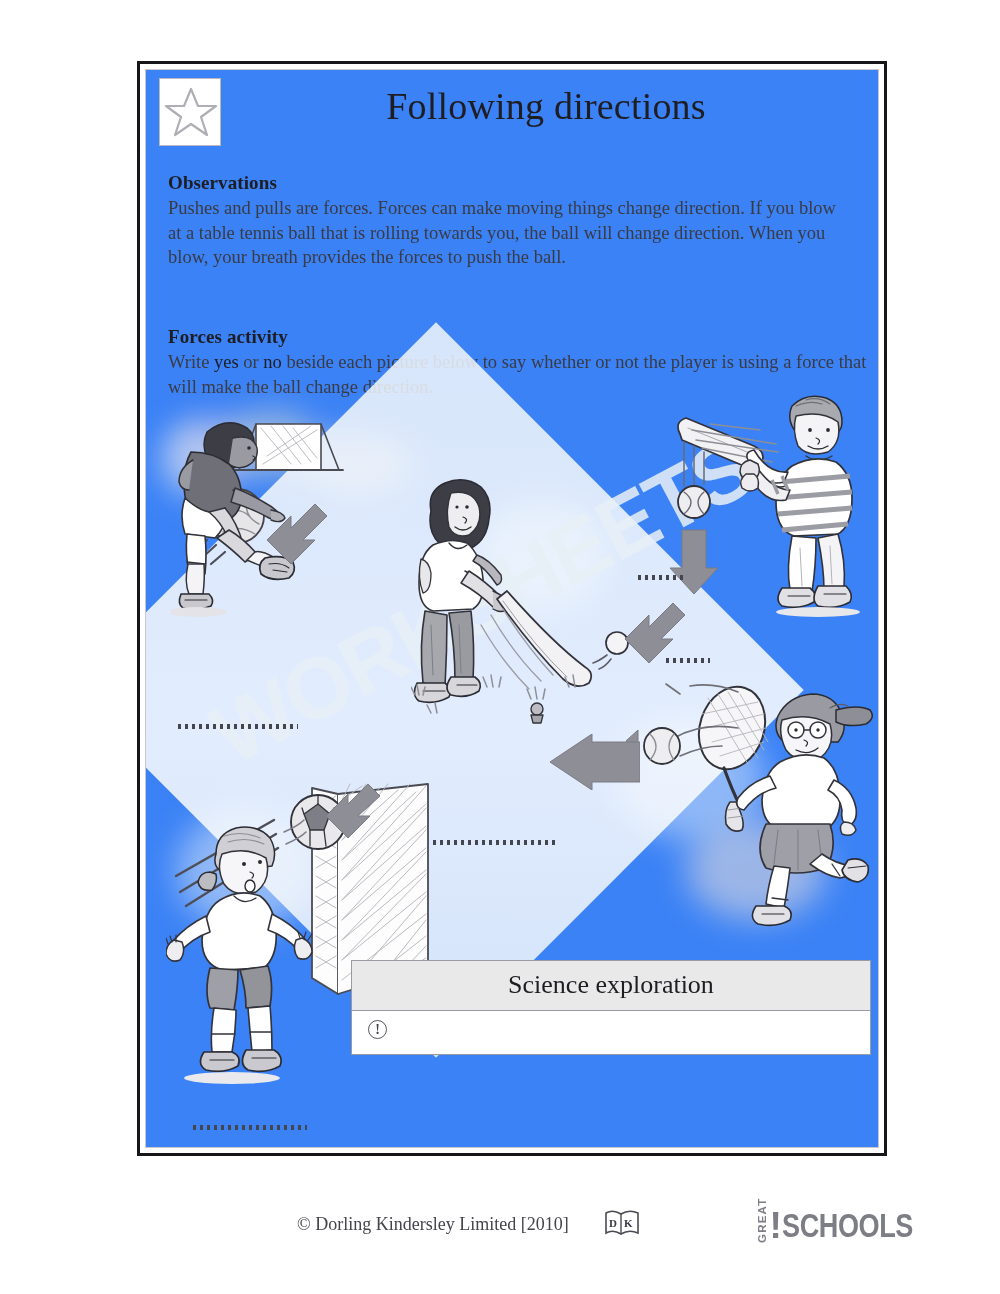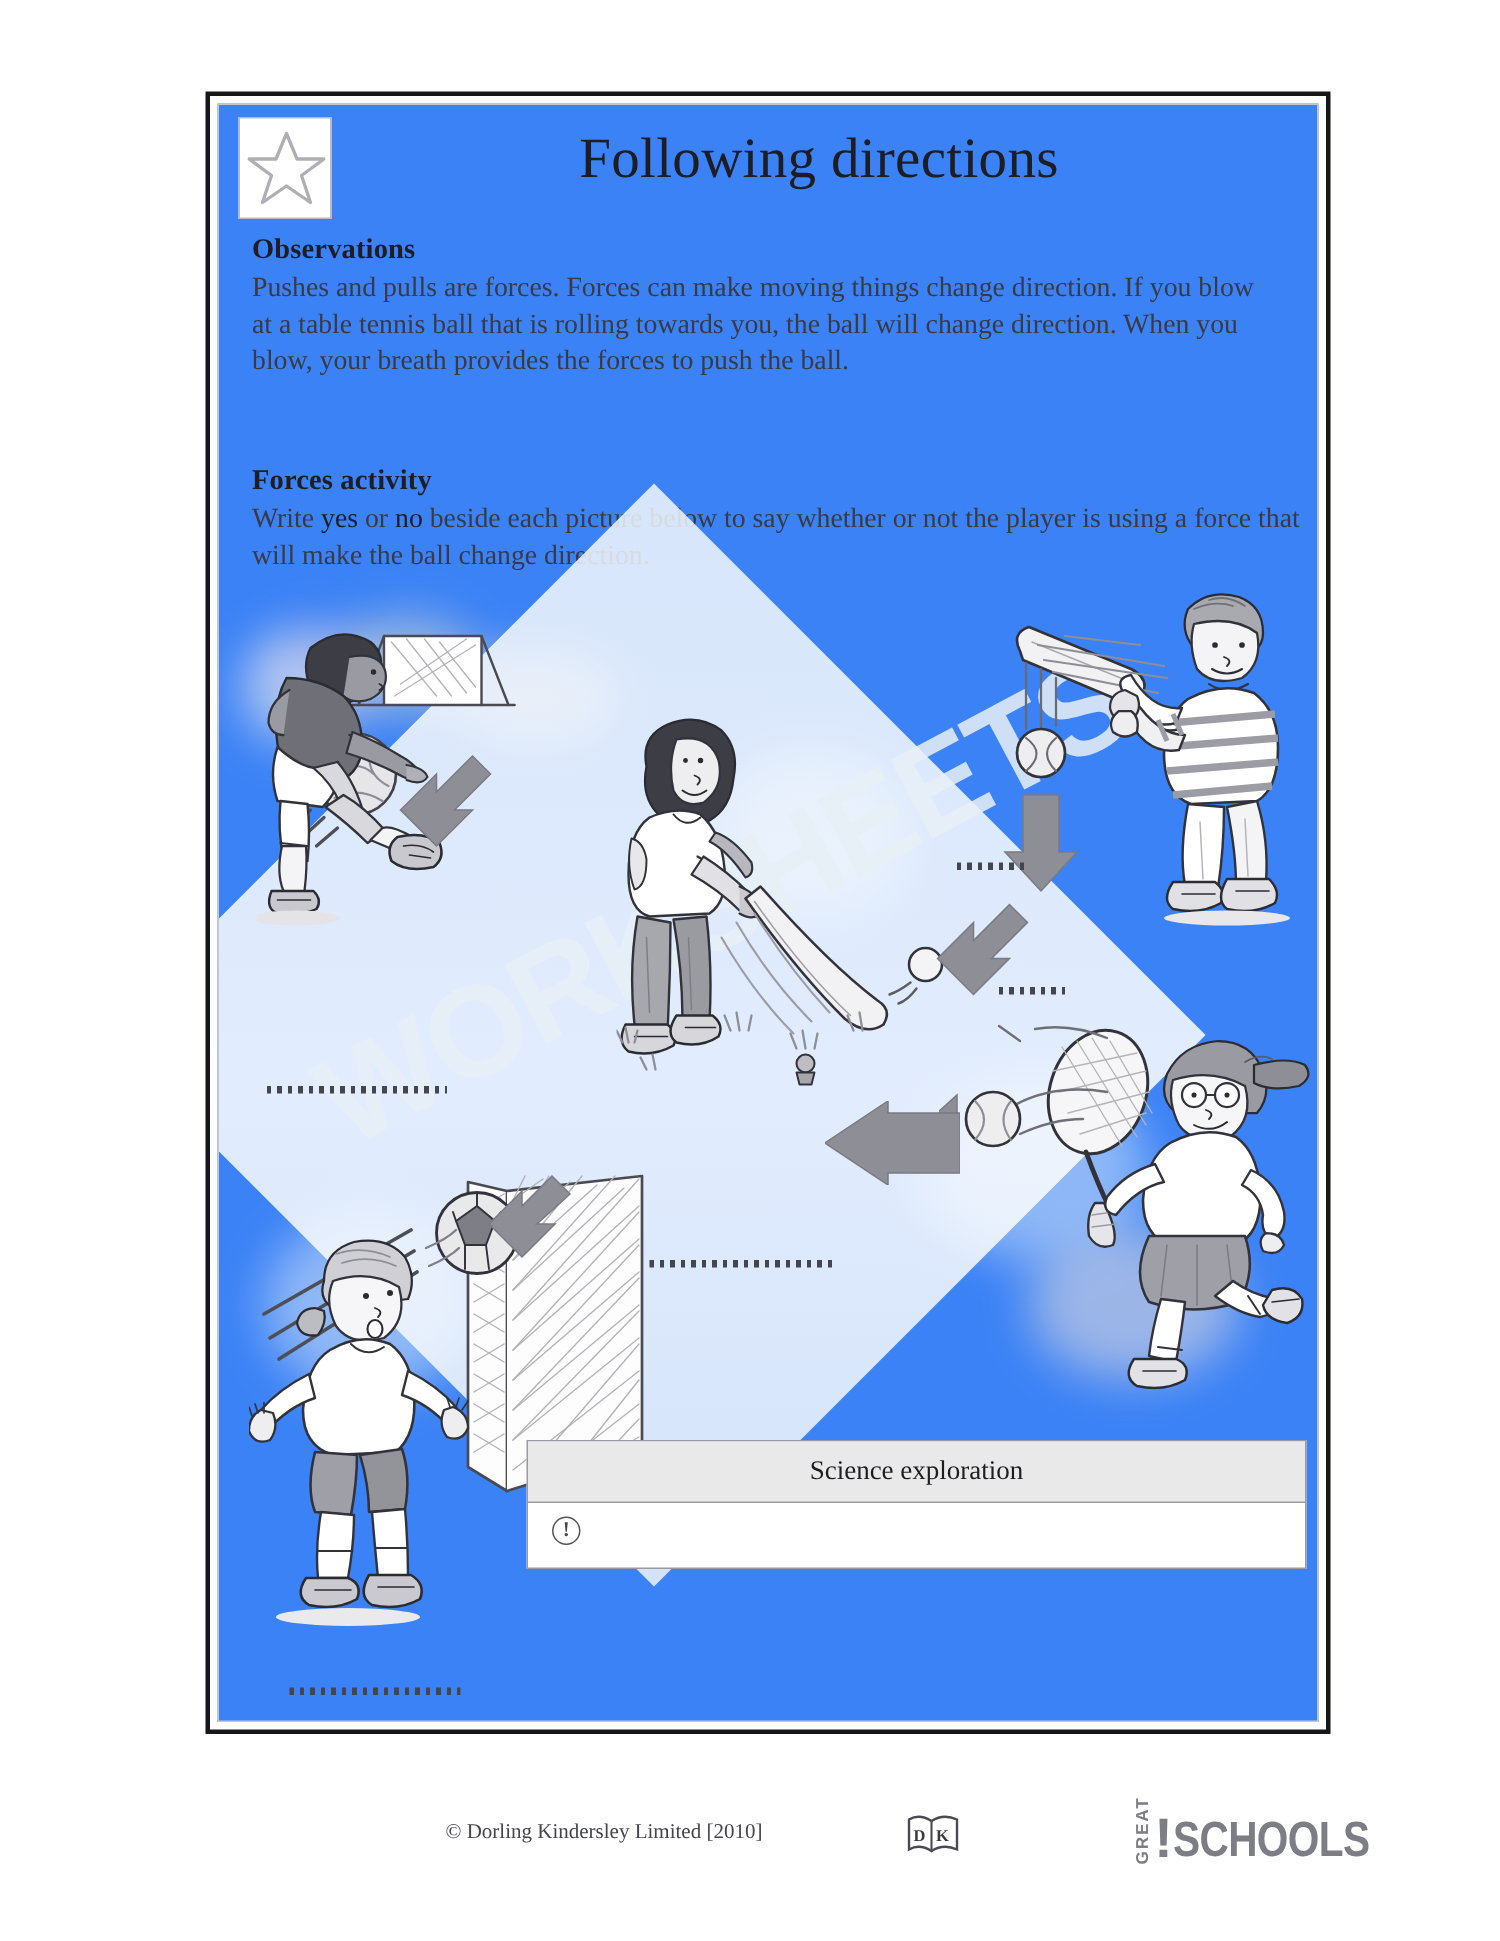--- a/index.html
+++ b/index.html
@@ -59,20 +59,21 @@
     position: absolute;
     left: 22px;
     width: 700px;
   }
   .sec-heading {
     font-size: 19px;
     font-weight: bold;
     color: #1d1d22;
     margin-bottom: 2px;
     letter-spacing: 0.1px;
+    margin-top: 16px;
   }
   .sec-body {
     font-size: 18.5px;
     line-height: 1.33;
     color: #3a3a42;
   }
   #observations { top: 86px; }
   #science-activity { top: 240px; }
   .sec-body b { font-weight: normal; color: #1d1d22; }
 
@@ -130,21 +131,21 @@
     position: absolute;
     left: 205px; top: 890px;
     width: 520px;
     border: 1px solid #9a9aa2;
     background: #fff;
   }
   #sci-box-header {
     border-bottom: 1px solid #9a9aa2;
     background: #e9e9ea;
     text-align: center;
-    font-size: 18px;
+    font-size: 26px;
     padding: 9px 0 10px 0;
     color: #1d1d22;
   }
   #sci-box-body {
     padding: 9px 16px 14px 16px;
     font-size: 18.5px;
     line-height: 1.33;
     color: #3a3a42;
   }
   #sci-warn-line {
@@ -167,21 +168,21 @@
 
   
   #footer {
     position: absolute;
     left: 137px; top: 1200px;
     width: 760px; height: 60px;
   }
   #copyright {
     position: absolute;
     left: 160px; top: 14px;
-    font-size: 14px;
+    font-size: 18px;
     color: #44444c;
     white-space: nowrap;
   }
   #dk-logo {
     position: absolute;
     left: 466px; top: 8px;
     width: 38px; height: 30px;
   }
   #gs-logo {
     position: absolute;

